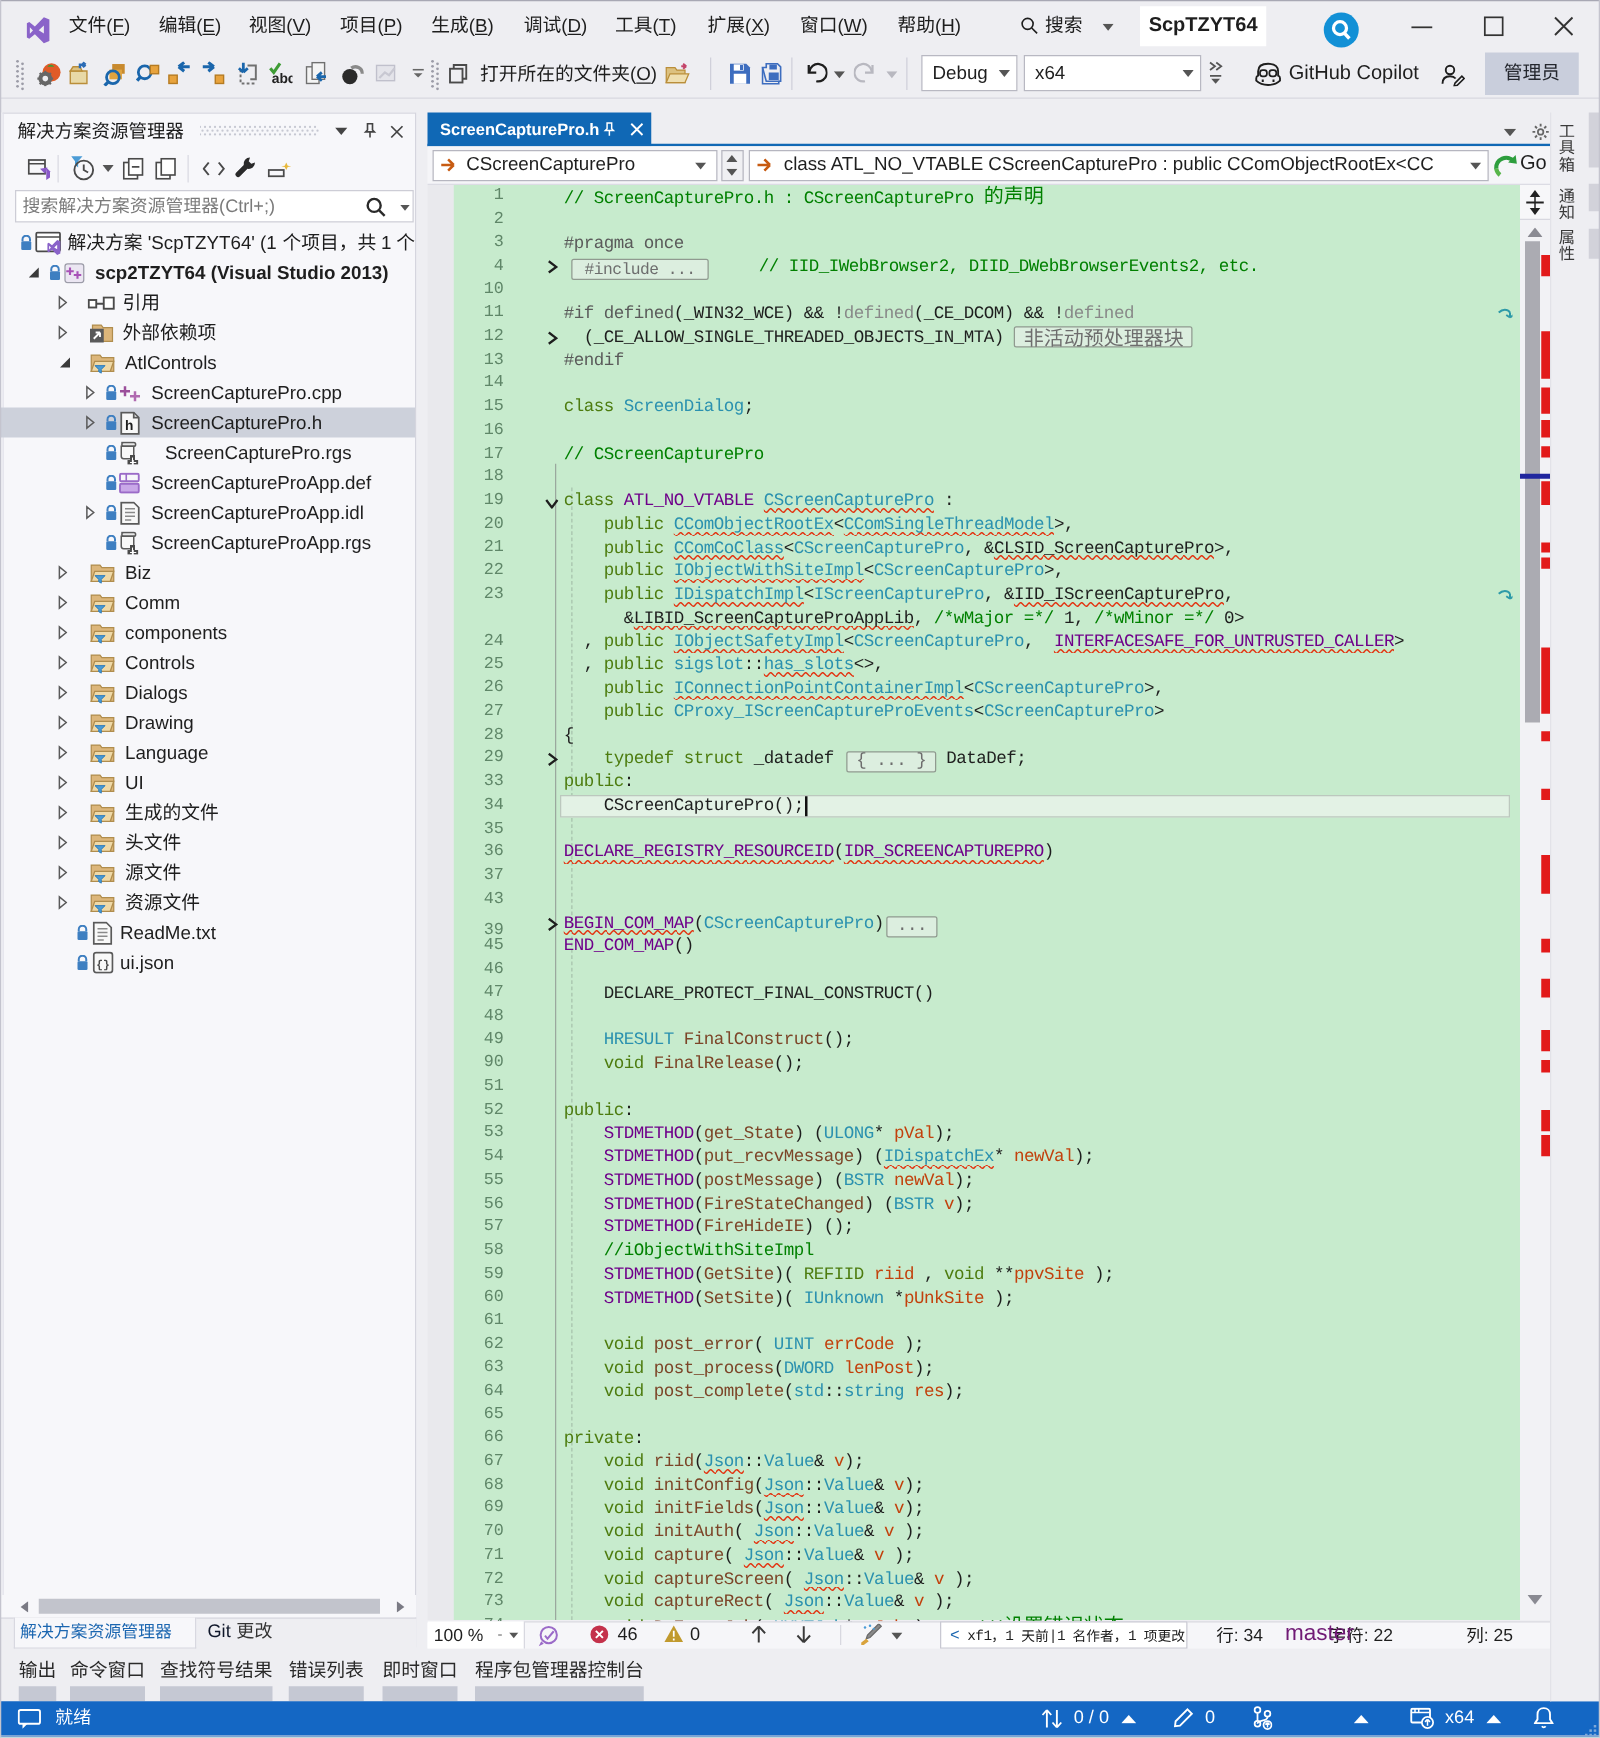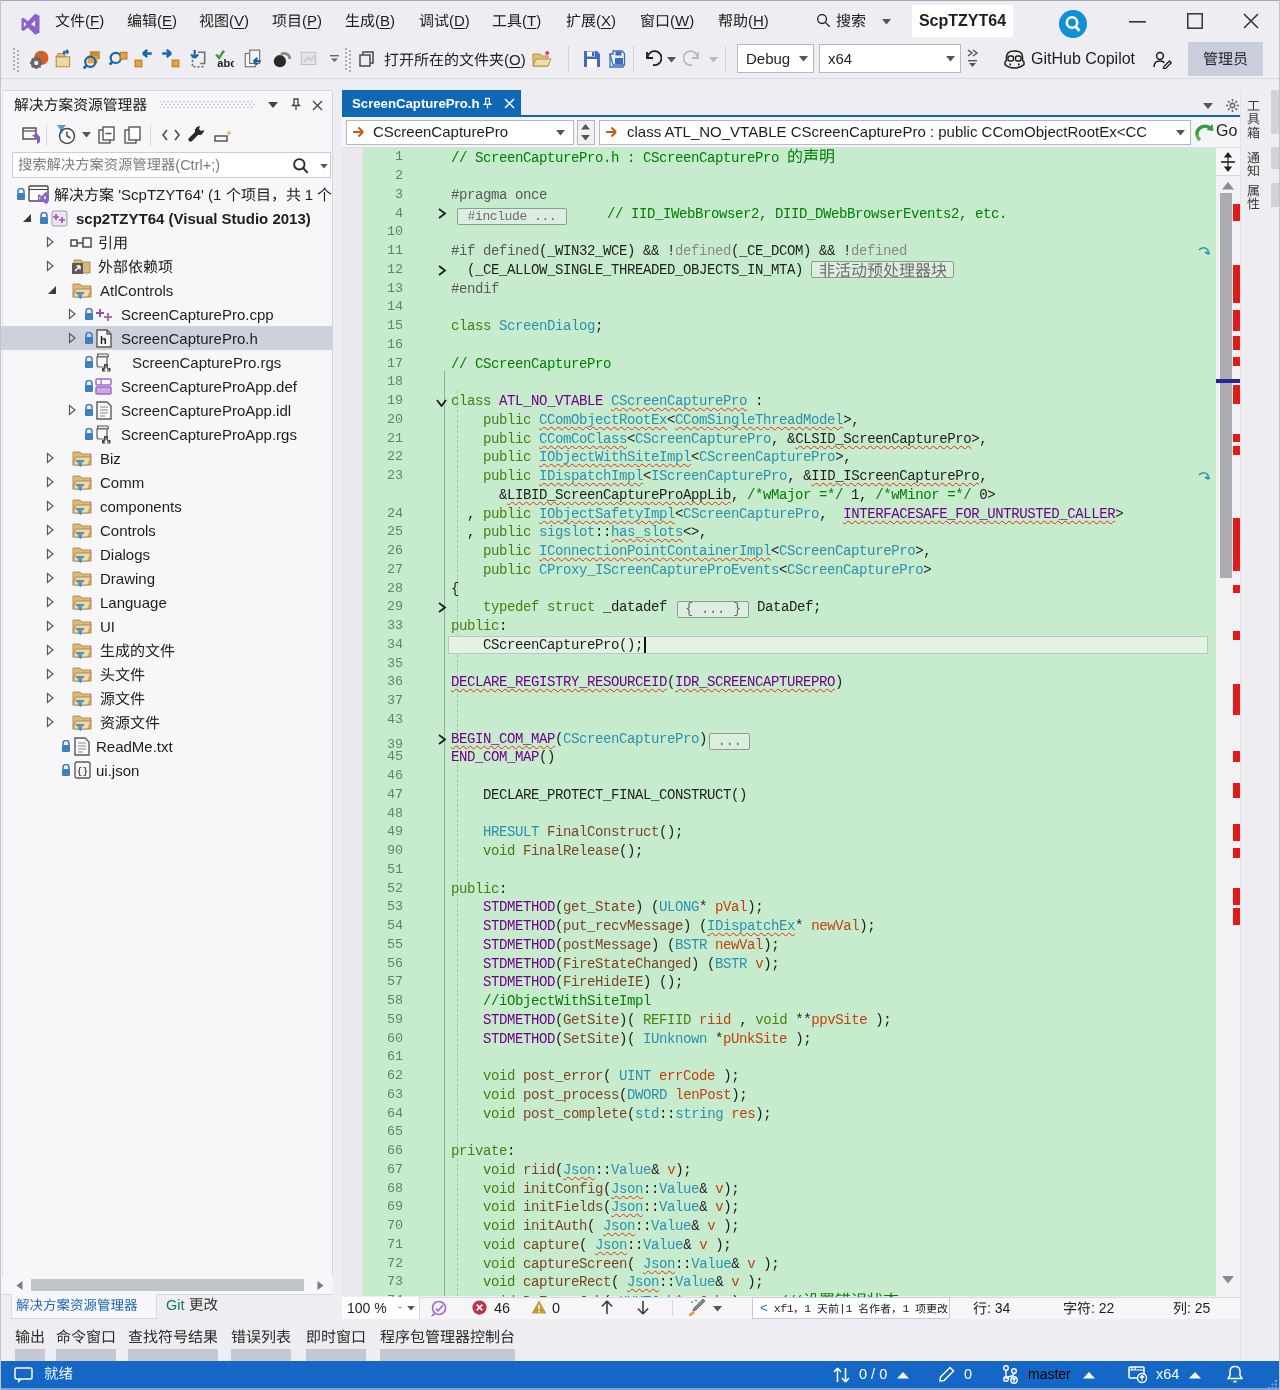--- a/index.html
+++ b/index.html
@@ -1111,21 +1111,21 @@
         <use href="#u51B3" x="1000"></use>
         <use href="#u65B9" x="2000"></use>
         <use href="#u6848" x="3000"></use>
         <use href="#u8D44" x="4000"></use>
         <use href="#u6E90" x="5000"></use>
         <use href="#u7BA1" x="6000"></use>
         <use href="#u7406" x="7000"></use>
         <use href="#u5668" x="8000"></use>
       </g>
     </svg></div>
-<div class="abs" style="left:166px;top:1297px;font-size:14.5px;color:#0f766e">Git <svg class="zh" style="width:29.0px;height:14.5px;vertical-align:-1.74px;" viewBox="0 0 2000 1000">
+<div class="abs" style="left:166px;top:1297px;font-size:14.5px;color:#0f172a">Git <svg class="zh" style="width:29.0px;height:14.5px;vertical-align:-1.74px;" viewBox="0 0 2000 1000">
       <g fill="#333">
         <use href="#u66F4" x="0"></use>
         <use href="#u6539" x="1000"></use>
       </g>
     </svg></div>
 <div class="abs" style="left:342px;top:1297px;width:898px;height:22px;background:#F6F6F9;border-top:1px solid #D8D8E0"></div>
 <div class="abs" style="left:342px;top:1297px;width:78px;height:22px;background:#fff;border-right:1px solid #D8D8E0"></div>
 <div class="abs" style="left:347px;top:1300px;font-size:14px">100 %</div>
 <div class="abs" style="left:398px;top:1300px;font-size:12px;color:#777">-</div>
 <svg class="abs" style="left:407px;top:1306px" width="8" height="5" viewBox="0 0 9 6">
@@ -1290,21 +1290,21 @@
   </svg>
 <div class="abs" style="left:964px;top:1366px;font-size:14.5px;color:#fff">0</div>
 <svg class="abs" style="left:1002px;top:1364px" width="16" height="22" viewBox="0 0 16 22">
     <circle cx="4" cy="4" r="2.3" fill="none" stroke="#fff" stroke-width="1.4"></circle>
     <circle cx="12" cy="7" r="2.3" fill="none" stroke="#fff" stroke-width="1.4"></circle>
     <circle cx="4" cy="15" r="2.3" fill="none" stroke="#fff" stroke-width="1.4"></circle>
     <path d="M4 6.5v6M12 9.5c0 4-8 2-8 5.5" fill="none" stroke="#fff" stroke-width="1.4"></path>
     <circle cx="12" cy="16" r="3.2" fill="#1467C4" stroke="#fff" stroke-width="1.4"></circle>
     <path d="M12 18v-4M12 14l-1.7 1.7M12 14l1.7 1.7" stroke="#fff" stroke-width="1.2"></path>
   </svg>
-<div class="abs" style="left:1028px;top:1366px;font-size:14px;color:#000000">master</div>
+<div class="abs" style="left:1028px;top:1296px;font-size:18px;color:#701a75">master</div>
 <svg class="abs" style="left:1083px;top:1372px" width="12" height="7" viewBox="0 0 12 7">
     <path d="M0 6.5h12L6 0z" fill="#fff"></path>
   </svg>
 <svg class="abs" style="left:1128px;top:1366px" width="20" height="18" viewBox="0 0 20 18">
     <rect x="1" y="1" width="15" height="11" rx="1" fill="none" stroke="#fff" stroke-width="1.5"></rect>
     <path d="M1 4h15M4 1v3M7 1v3" stroke="#fff" stroke-width="1.2"></path>
     <circle cx="14" cy="12" r="4.5" fill="#1467C4" stroke="#fff" stroke-width="1.4"></circle>
     <path d="M14 14.5v-5M14 9.5l-2 2M14 9.5l2 2" stroke="#fff" stroke-width="1.2"></path>
   </svg>
 <div class="abs" style="left:1156px;top:1366px;font-size:14.5px;color:#fff">x64</div>

